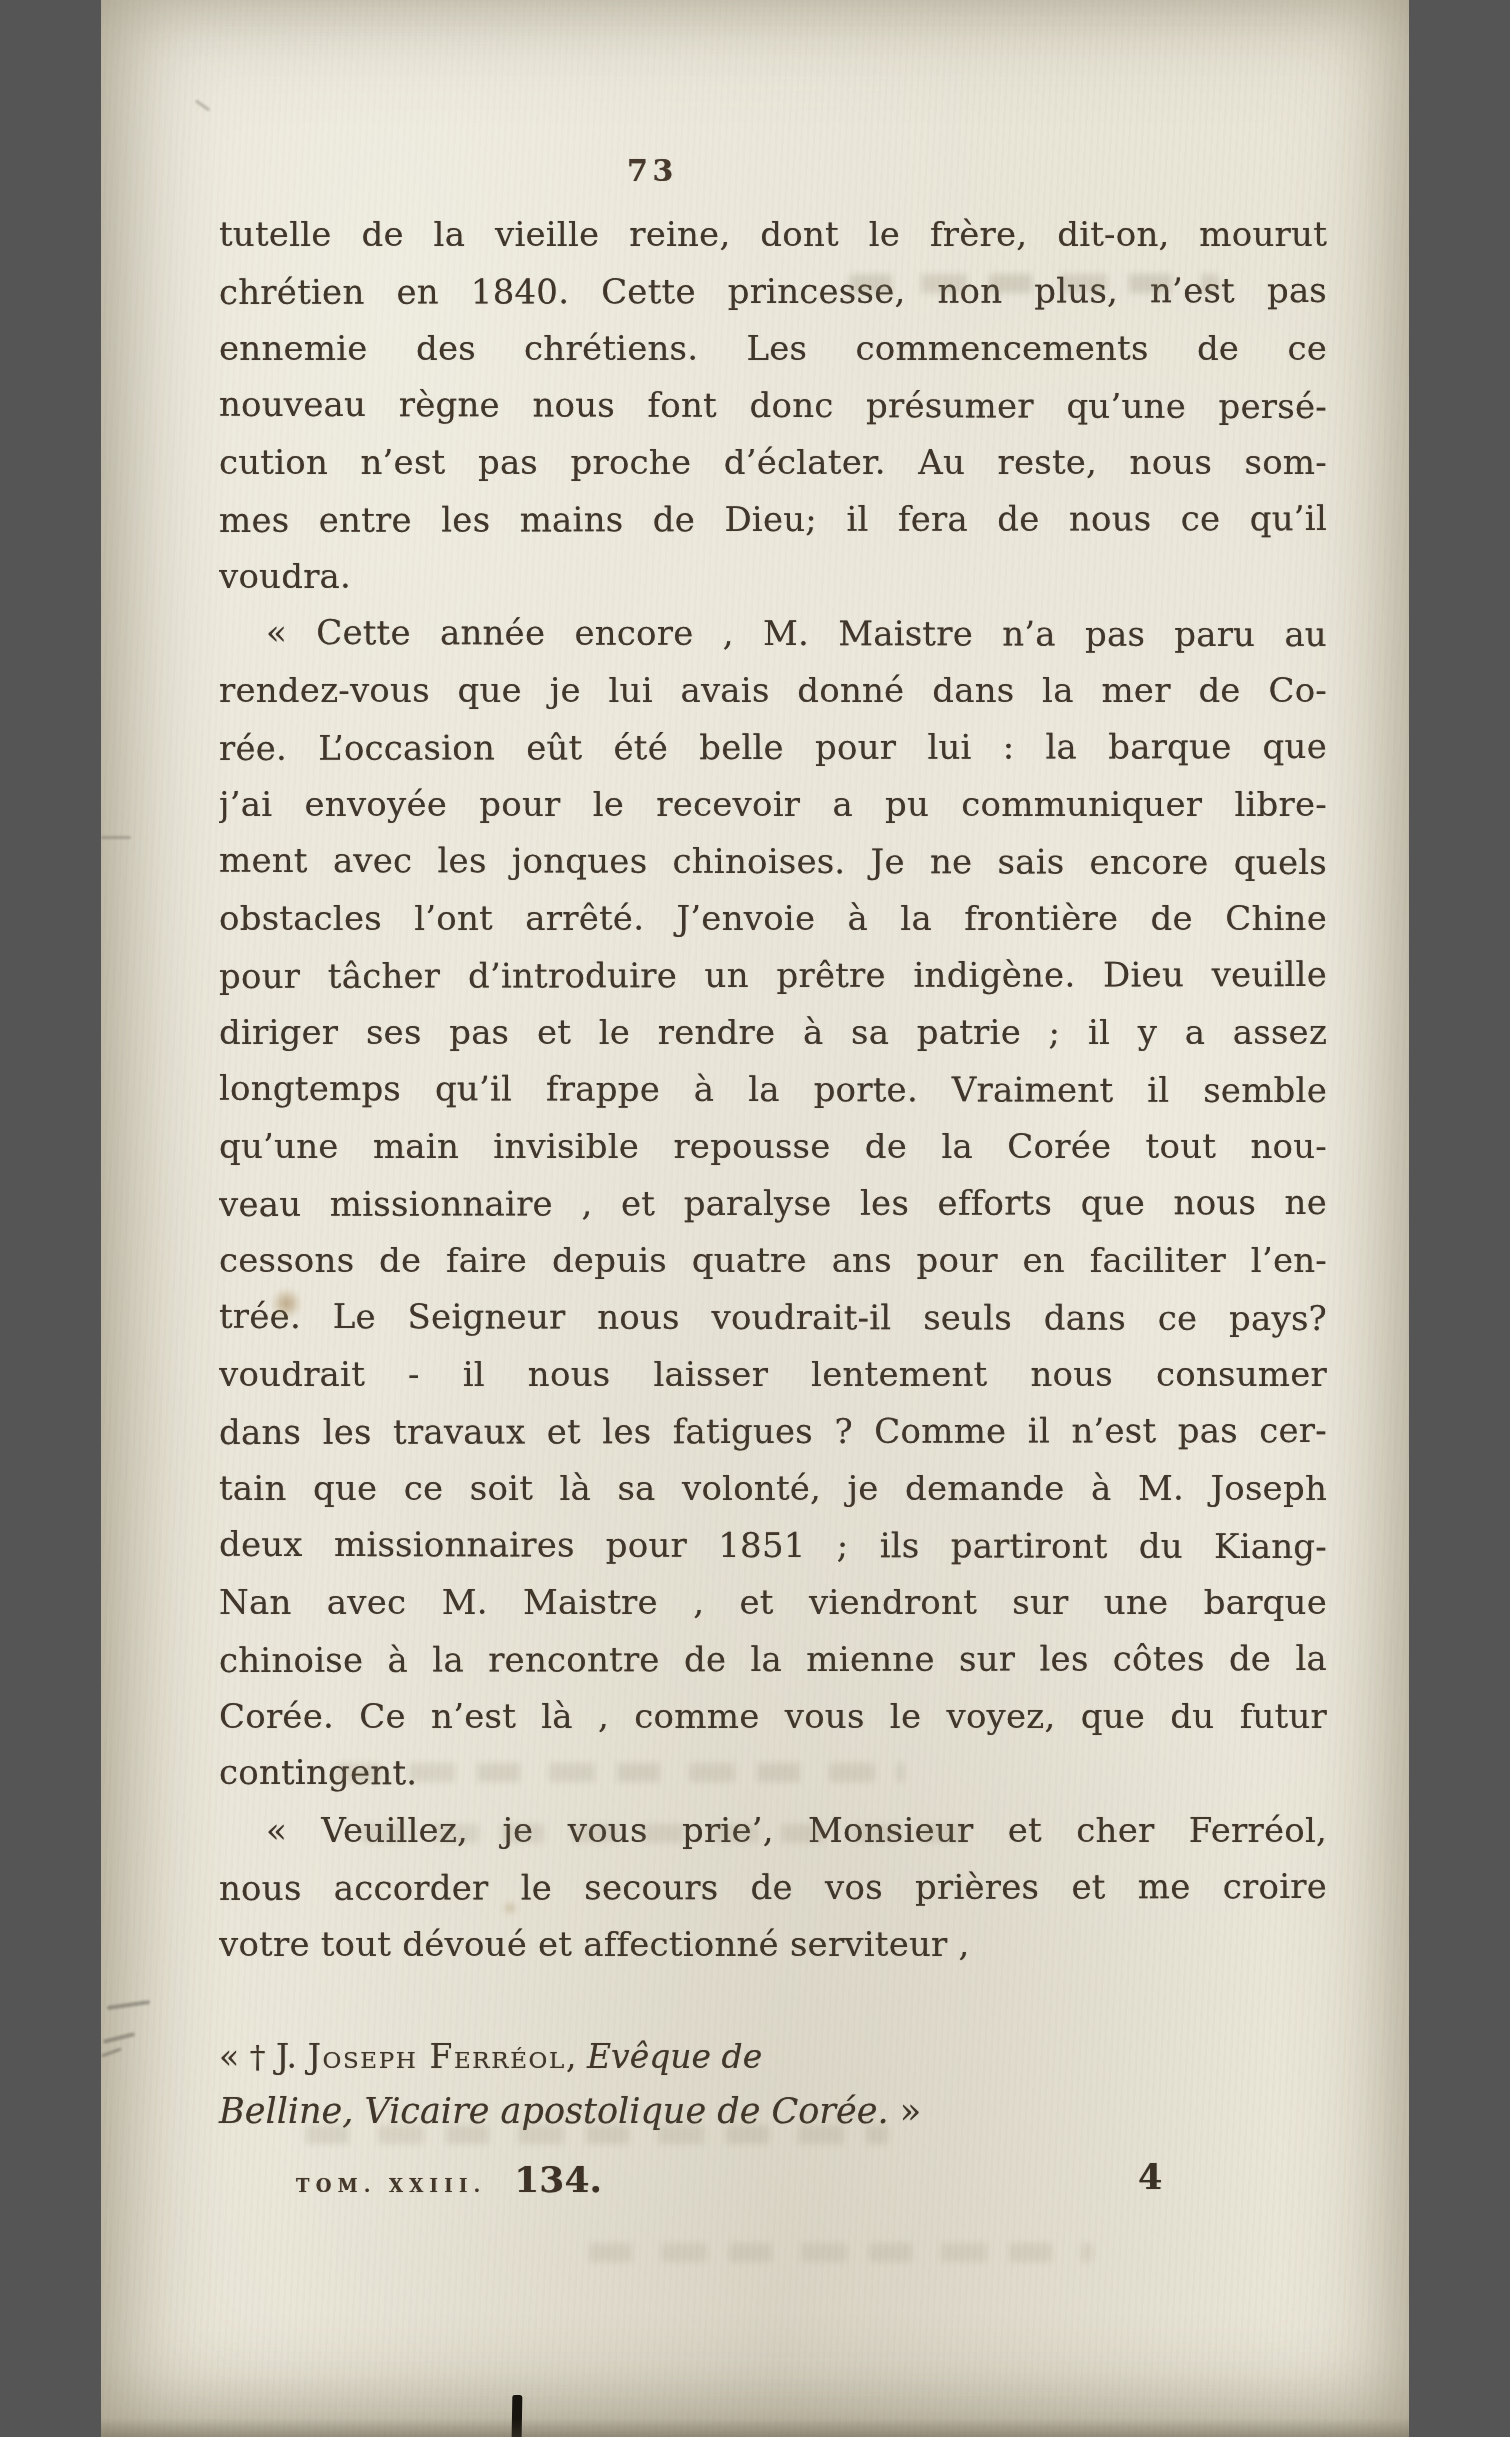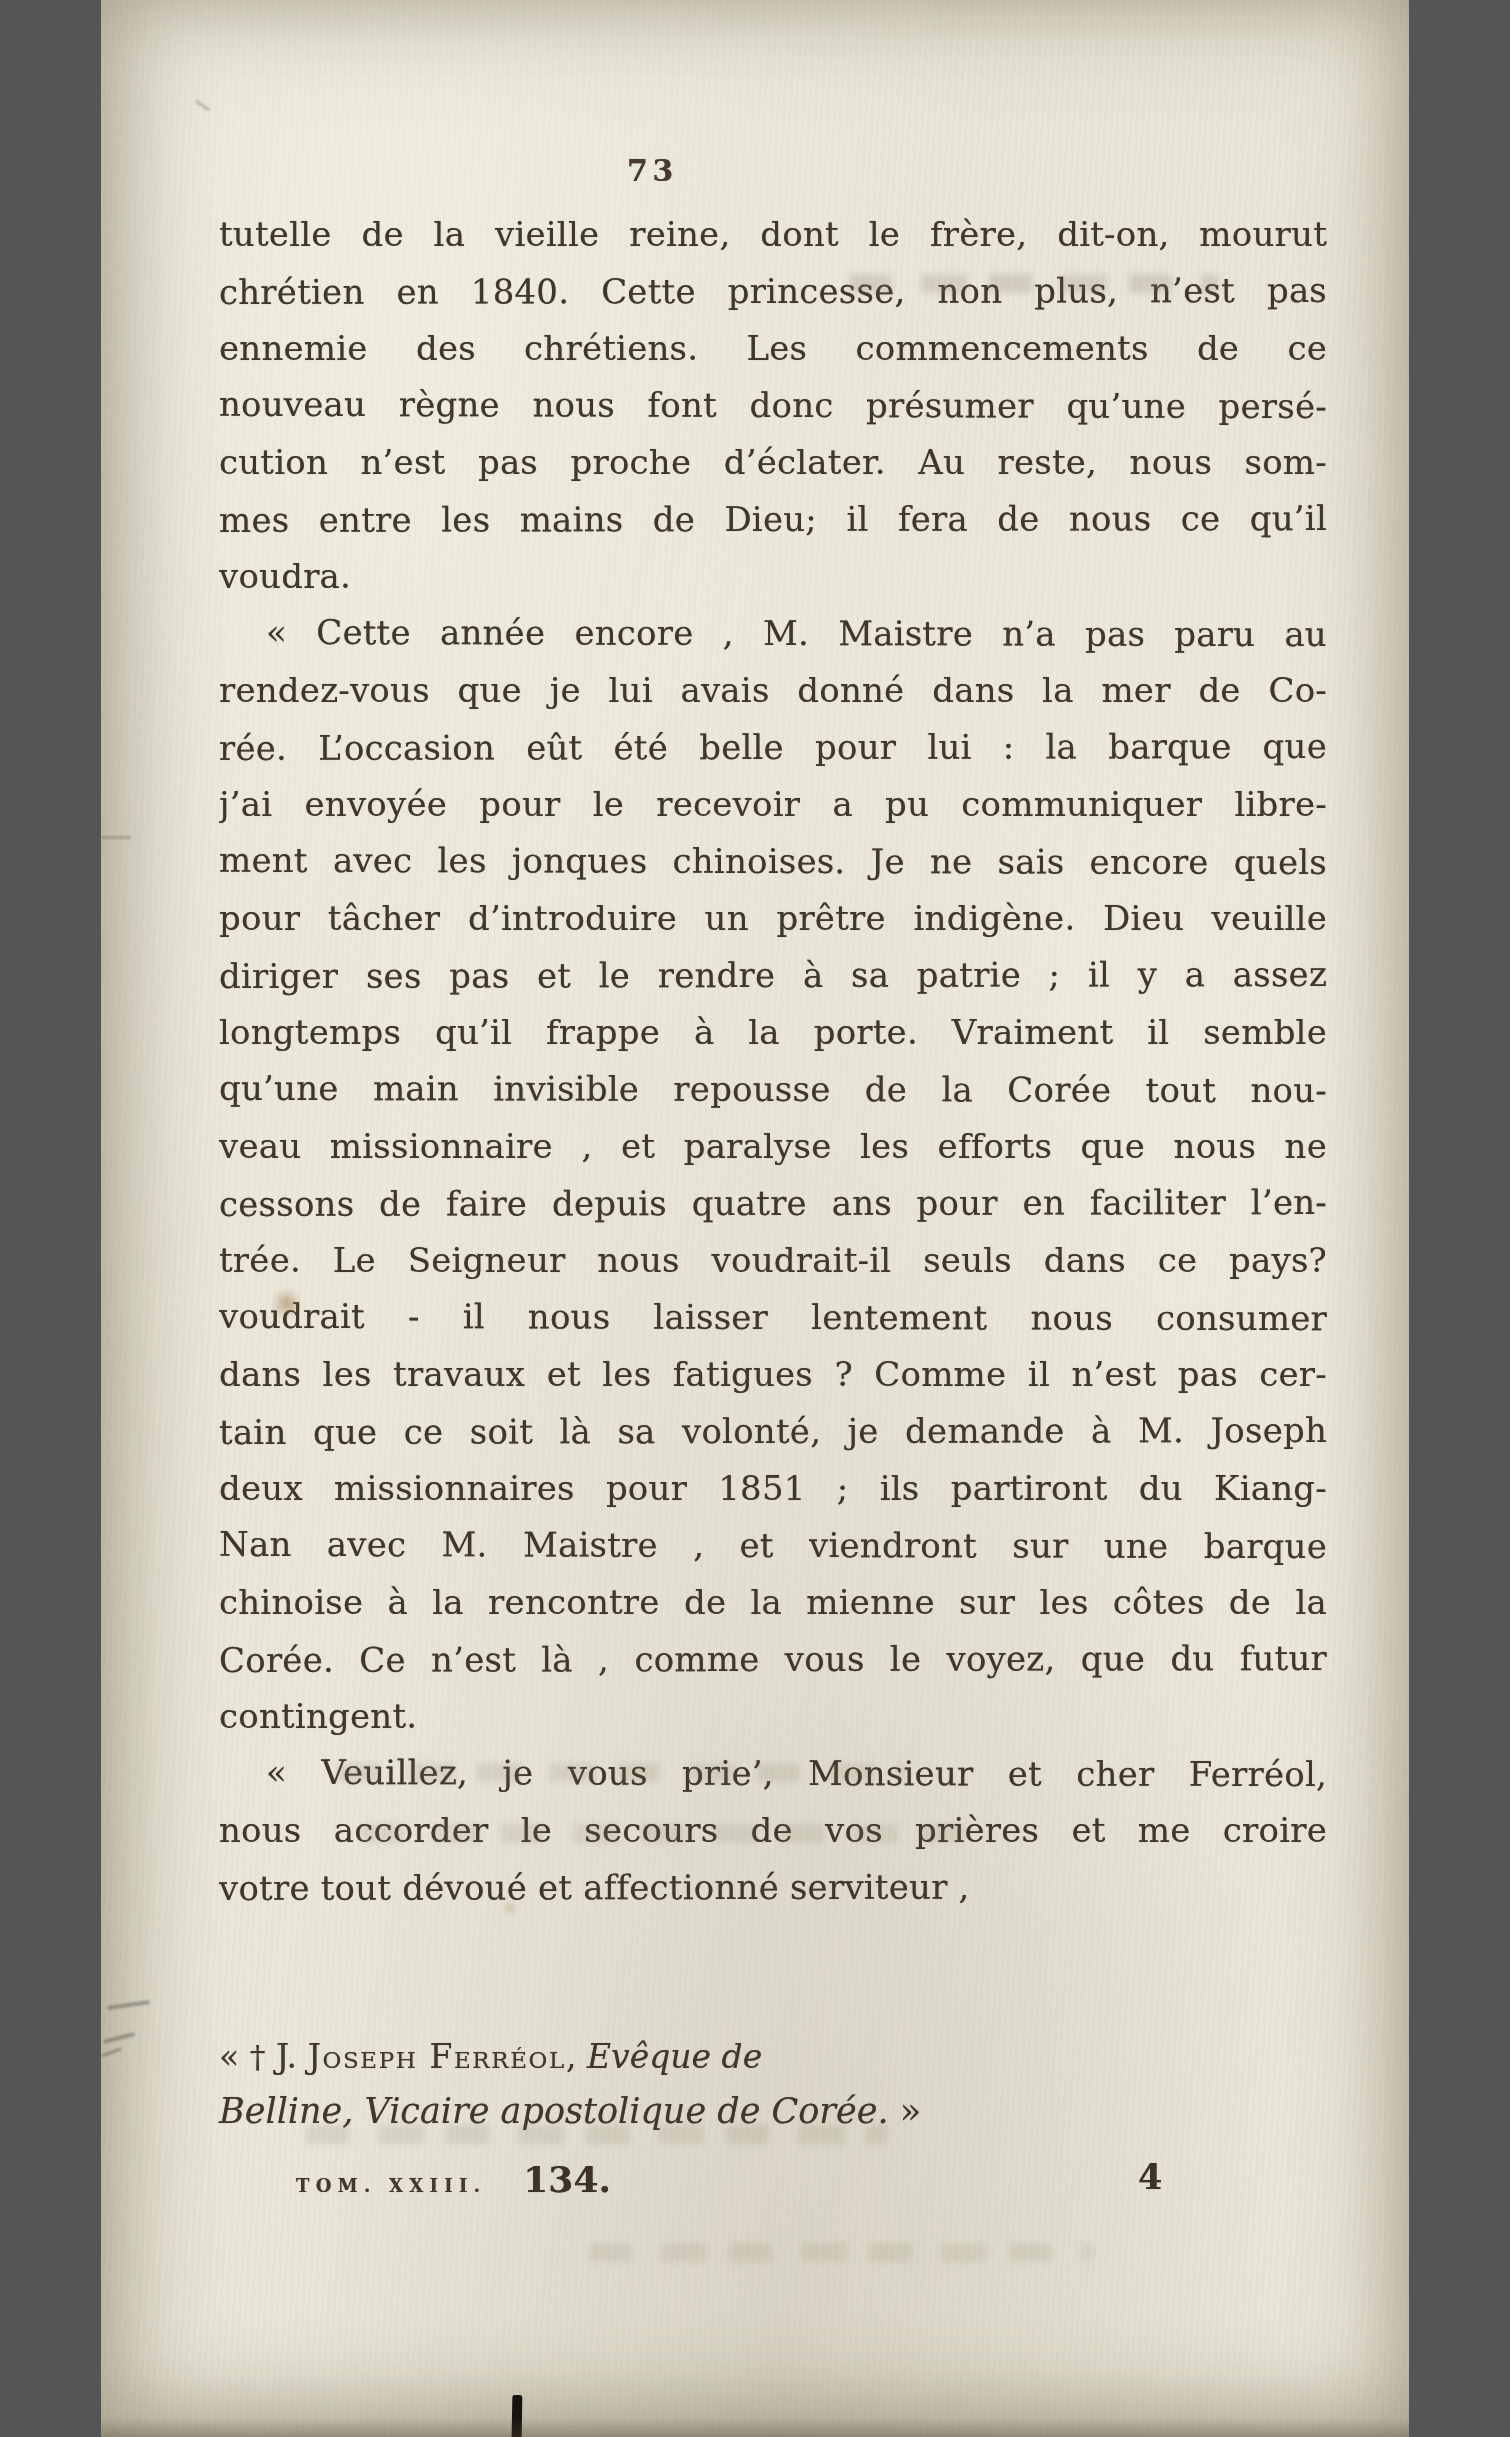--- a/index.html
+++ b/index.html
@@ -55,21 +55,21 @@
   .sig1{top:2029px;padding-right:12.6px;box-sizing:border-box;}
   .sig2{top:2084px;padding-right:94px;box-sizing:border-box;font-size:35px;}
   .sc{font-variant:small-caps;letter-spacing:1.6px;}
   .it{font-style:italic;}
   .cross{font-size:31.5px;}
   .footer-left{
     position:absolute;left:195px;top:2158px;
     text-shadow:0 0 0.8px rgba(64,54,42,.65);
   }
   .footer-left .tom{font-size:18px;letter-spacing:6.3px;font-weight:bold;color:#44382b;}
-  .footer-left .num{font-size:36px;font-weight:bold;margin-left:37px;color:#3d3225;}
+  .footer-left .num{font-size:36px;font-weight:bold;margin-left:28px;color:#3d3225;}
   .sig-mark{
     position:absolute;left:1037px;top:2156px;
     font-size:35px;font-weight:bold;color:#3d3226;
     text-shadow:0 0 0.8px rgba(64,54,42,.6);
   }
   
   .ghost{
     position:absolute;height:19px;filter:blur(3.1px);opacity:.40;
     background:repeating-linear-gradient(90deg,
       rgba(130,122,100,.55) 0 43px, transparent 43px 72px,
@@ -98,20 +98,21 @@
     <div class="line">ennemie des chrétiens. Les commencements de ce</div>
     <div class="line">nouveau règne nous font donc présumer qu’une persé-</div>
     <div class="line">cution n’est pas proche d’éclater. Au reste, nous som-</div>
     <div class="line">mes entre les mains de Dieu; il fera de nous ce qu’il</div>
     <div class="line last">voudra.</div>
     <div class="line indent">« Cette année encore , M. Maistre n’a pas paru au</div>
     <div class="line">rendez-vous que je lui avais donné dans la mer de Co-</div>
     <div class="line">rée. L’occasion eût été belle pour lui : la barque que</div>
     <div class="line">j’ai envoyée pour le recevoir a pu communiquer libre-</div>
     <div class="line">ment avec les jonques chinoises. Je ne sais encore quels</div>
+    <div class="line">obstacles l’ont arrêté. J’envoie à la frontière de Chine</div>
     <div class="line">pour tâcher d’introduire un prêtre indigène. Dieu veuille</div>
     <div class="line">diriger ses pas et le rendre à sa patrie ; il y a assez</div>
     <div class="line">longtemps qu’il frappe à la porte. Vraiment il semble</div>
     <div class="line">qu’une main invisible repousse de la Corée tout nou-</div>
     <div class="line">veau missionnaire , et paralyse les efforts que nous ne</div>
     <div class="line">cessons de faire depuis quatre ans pour en faciliter l’en-</div>
     <div class="line">trée. Le Seigneur nous voudrait-il seuls dans ce pays?</div>
     <div class="line">voudrait - il nous laisser lentement nous consumer</div>
     <div class="line">dans les travaux et les fatigues ? Comme il n’est pas cer-</div>
     <div class="line">tain que ce soit là sa volonté, je demande à M. Joseph</div>

